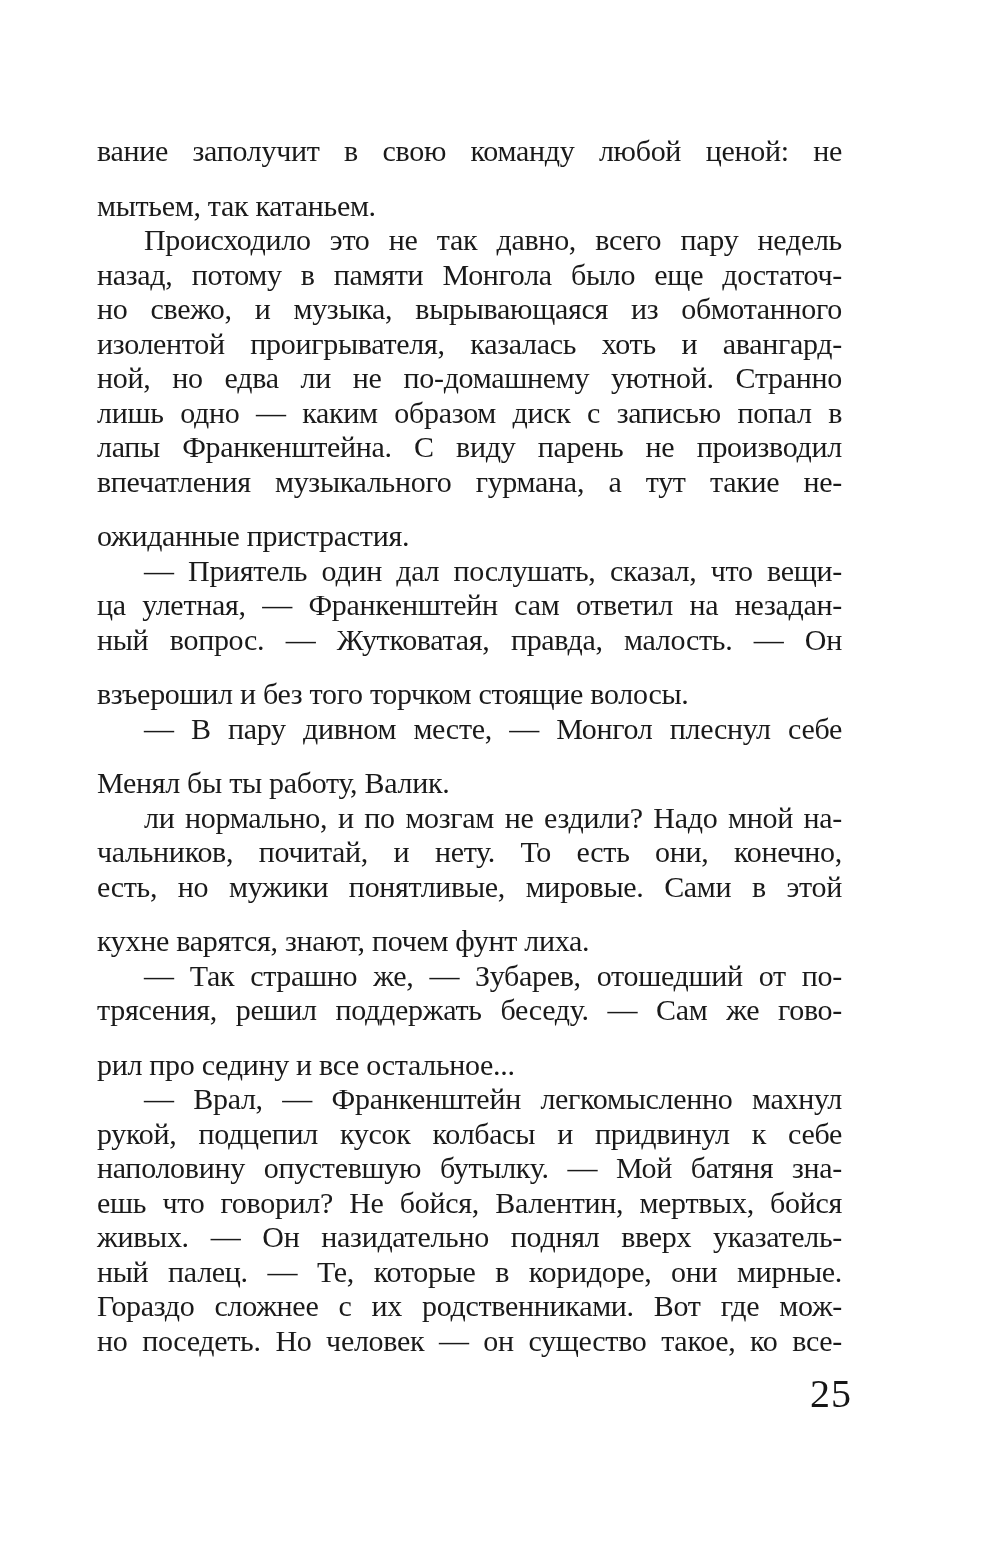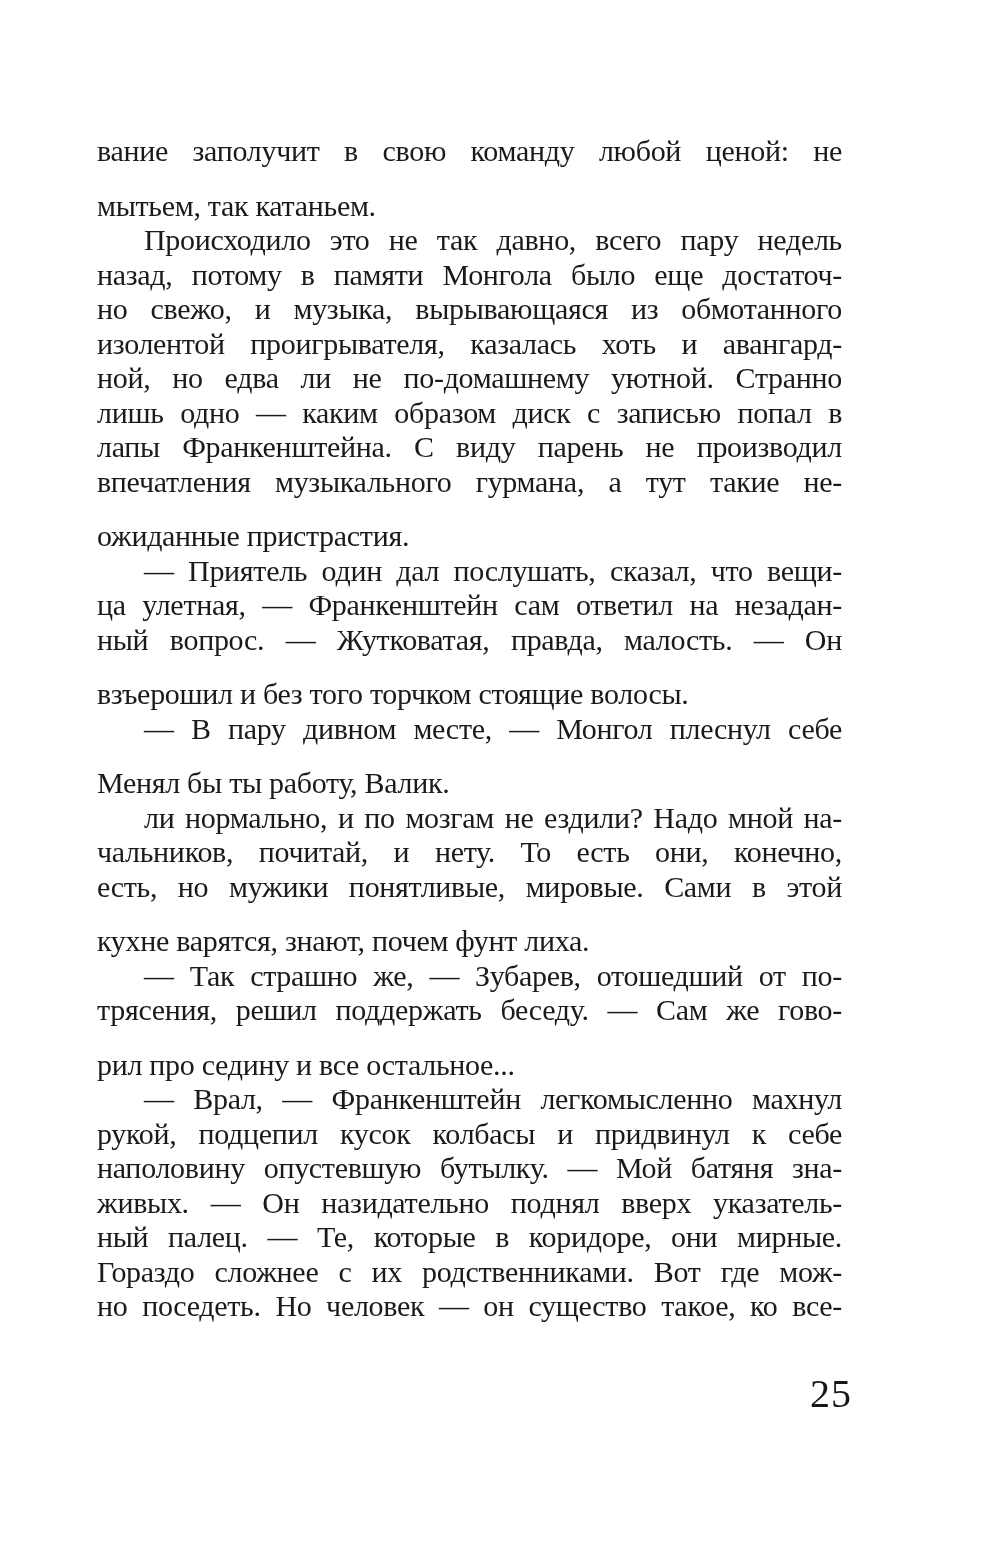--- a/index.html
+++ b/index.html
@@ -94,20 +94,21 @@
       </div>
       <div class="para indent">
         <div class="line">— Так страшно же, — Зубарев, отошедший от по-</div>
         <div class="line">трясения, решил поддержать беседу. — Сам же гово-</div>
         <div class="line last">рил про седину и все остальное...</div>
       </div>
       <div class="para indent">
         <div class="line">— Врал, — Франкенштейн легкомысленно махнул</div>
         <div class="line">рукой, подцепил кусок колбасы и придвинул к себе</div>
         <div class="line">наполовину опустевшую бутылку. — Мой батяня зна-</div>
+        <div class="line">ешь что говорил? Не бойся, Валентин, мертвых, бойся</div>
         <div class="line">живых. — Он назидательно поднял вверх указатель-</div>
         <div class="line">ный палец. — Те, которые в коридоре, они мирные.</div>
         <div class="line">Гораздо сложнее с их родственниками. Вот где мож-</div>
         <div class="line">но поседеть. Но человек — он существо такое, ко все-</div>
       </div>
     </section>
   <div class="page-number">25</div>
 </main>
 
 </body></html>

